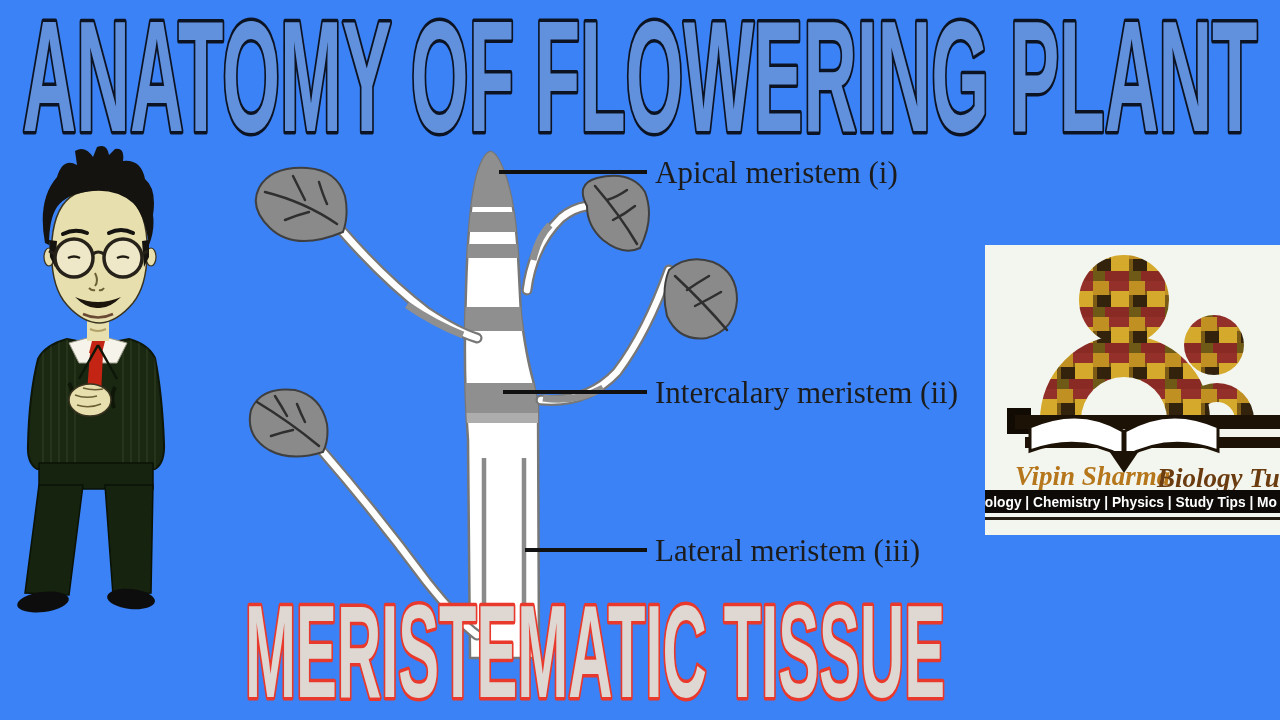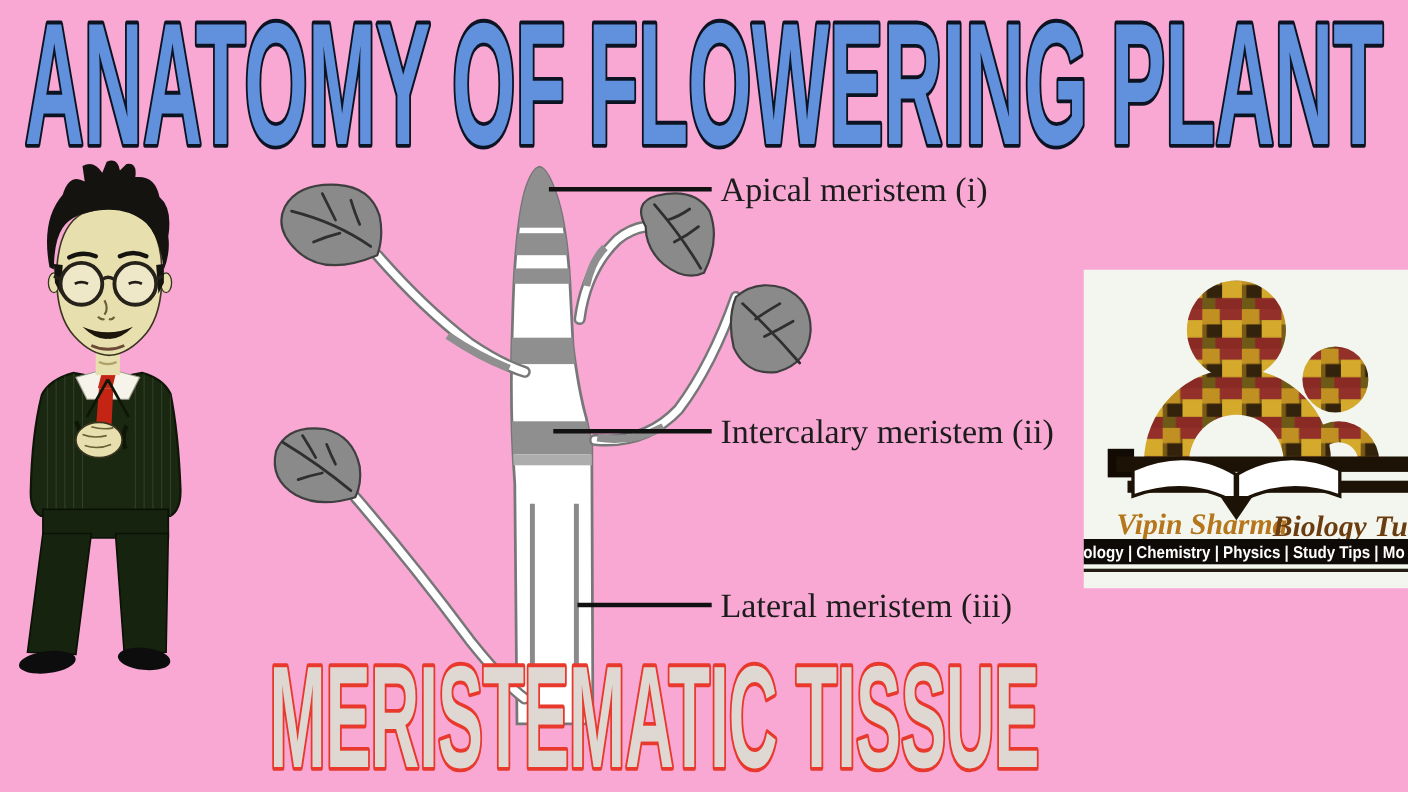--- a/index.html
+++ b/index.html
@@ -1,16 +1,16 @@
 <!DOCTYPE html>
 <html><head>
 <meta charset="utf-8">
 <style>
   html,body{margin:0;padding:0;background:#ffffff;}
-  #stage{position:relative;width:1280px;height:720px;background:#f9a8d4;overflow:hidden;
+  #stage{position:relative;width:1280px;height:720px;background:#3b82f6;overflow:hidden;
          font-family:"Liberation Sans",sans-serif;}
   .abs{position:absolute;}
   svg text{user-select:none;}
 </style>
 </head>
 <body>
 
 <div id="stage">
 
   <svg class="abs" style="left:0;top:0;" width="1280" height="152" viewBox="0 0 1280 152">

